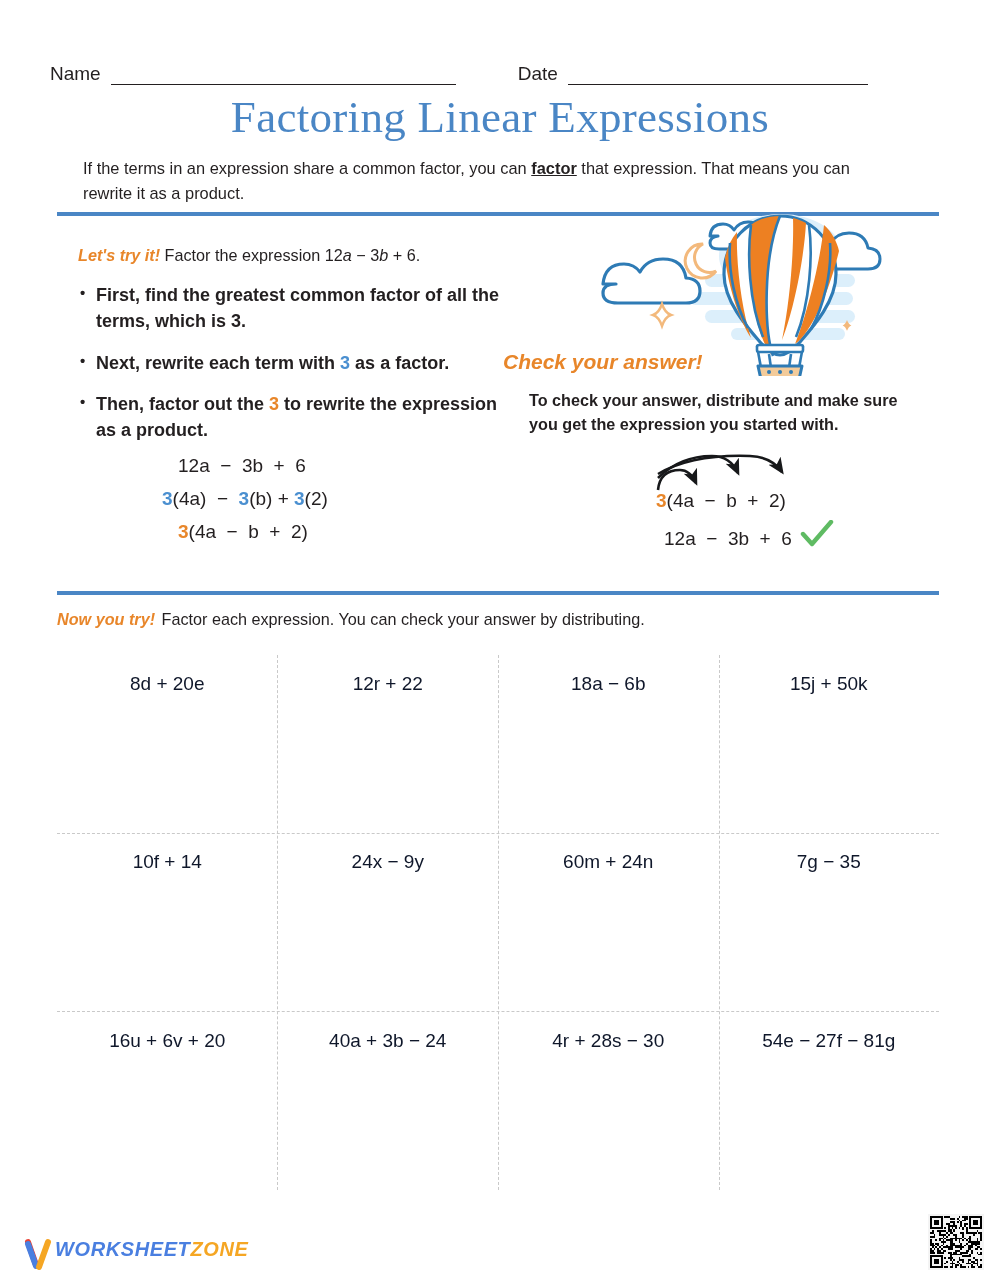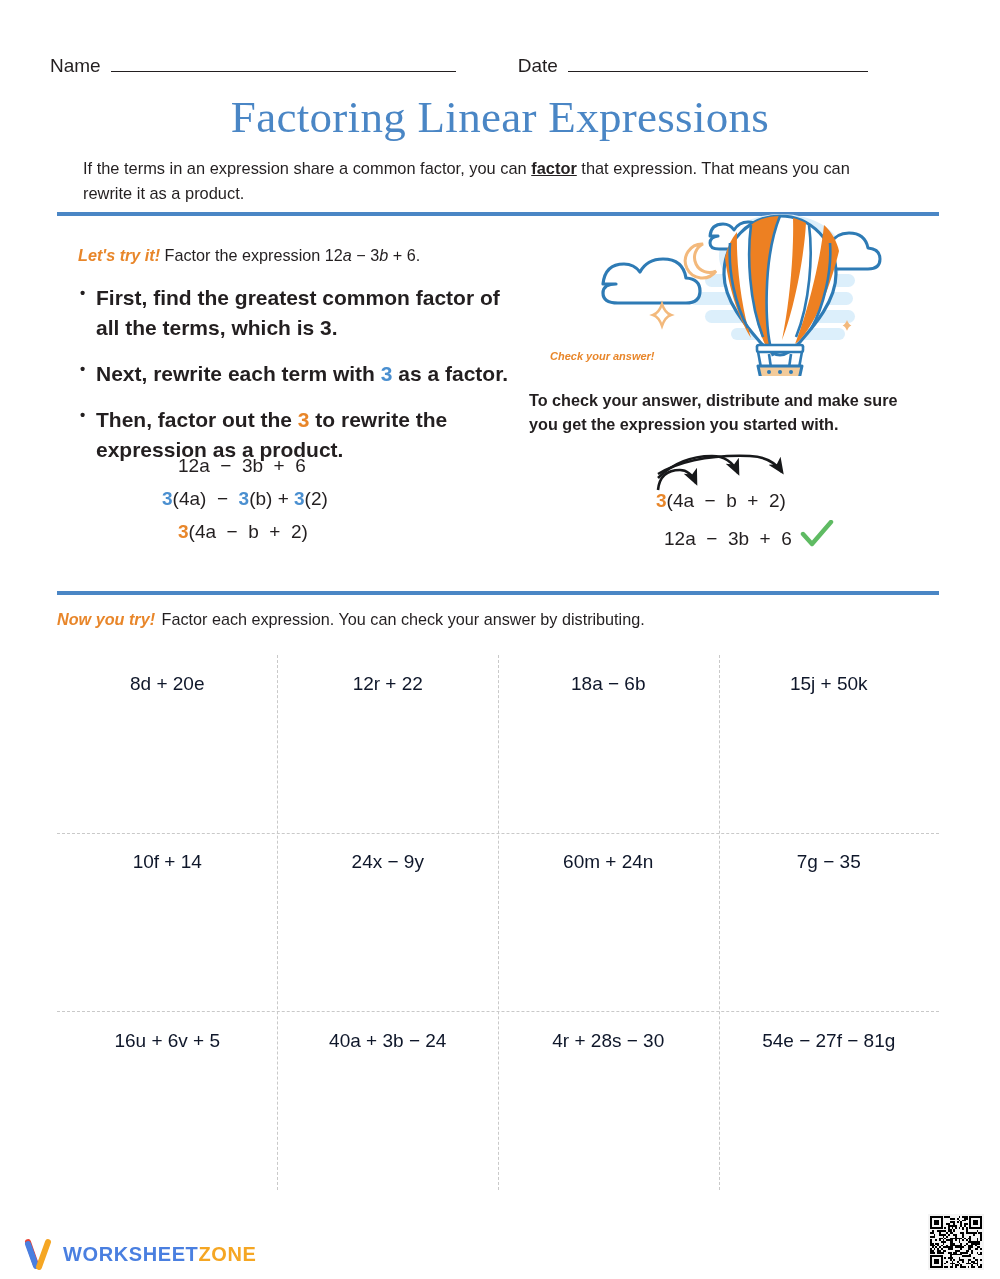--- a/index.html
+++ b/index.html
@@ -22,21 +22,21 @@
   }
 
   
   .namedate {
     position: absolute;
     left: 50px;
     top: 55px;
     width: 900px;
     height: 30px;
     display: flex;
-    align-items: flex-start;
+    align-items: flex-end;
   }
   .nd-label {
     font-size: 19px;
     font-weight: 400;
     color: #231f20;
     white-space: nowrap;
   }
   .nd-rule {
     border-bottom: 1.6px solid #231f20;
     height: 16px;
@@ -102,21 +102,21 @@
   }
   .bullets {
     margin: 16px 0 0 0;
     padding: 0;
     list-style: none;
   }
   .bullets li {
     position: relative;
     padding-left: 18px;
     margin-bottom: 16px;
-    font-size: 21px;
+    font-size: 18px;
     line-height: 1.42;
     font-weight: 600;
     color: #231f20;
   }
   .bullets li::before {
     content: "•";
     position: absolute;
     left: 2px;
     top: -1px;
     font-size: 15px;
@@ -137,23 +137,23 @@
   }
   .eq-row { margin-bottom: 14px; white-space: pre; }
   .eq-row.r1 { padding-left: 28px; }
   .eq-row.r2 { padding-left: 12px; margin-top: 8px; }
   .eq-row.r3 { padding-left: 28px; }
   .var { font-style: italic; }
 
   
   .check-head {
     position: absolute;
-    left: 550px;
+    left: 503px;
     top: 350px;
-    font-size: 11px;
+    font-size: 21px;
     font-style: italic;
     font-weight: 700;
     color: #e8862a;
   }
   .check-body {
     position: absolute;
     left: 529px;
     top: 388px;
     width: 390px;
     font-size: 16.2px;
@@ -245,22 +245,22 @@
     color: #0f172a;
     white-space: pre;
   }
 
   
   .logo {
     position: absolute;
     left: 24px;
     top: 1238px;
     display: flex;
-    align-items: center;
-    gap: 9px;
+    gap: 1px;
+    font-style: italic;
   }
   .logo-text {
     font-size: 20px;
     font-weight: 700;
     letter-spacing: 0.6px;
   }
   .logo-worksheet { color: #4a7fe0; }
   .logo-zone { color: #f5a623; }
   .scan-text {
     position: absolute;
@@ -427,21 +427,21 @@
     </div>
     <div class="cells" id="practice-cells">
         <div class="cell">8d + 20e</div>
         <div class="cell">12r + 22</div>
         <div class="cell">18a − 6b</div>
         <div class="cell">15j + 50k</div>
         <div class="cell">10f + 14</div>
         <div class="cell">24x − 9y</div>
         <div class="cell">60m + 24n</div>
         <div class="cell">7g − 35</div>
-        <div class="cell">16u + 6v + 5</div>
+        <div class="cell">16u + 6v + 20</div>
         <div class="cell">40a + 3b − 24</div>
         <div class="cell">4r + 28s − 30</div>
         <div class="cell">54e − 27f − 81g</div>
       </div>
   </div>
 
   <div class="logo">
     <svg width="30" height="32" viewBox="0 0 30 32">
       <path d="M4 4 L12 27" stroke="#e94235" stroke-width="6" stroke-linecap="round" fill="none"></path>
       <path d="M4 6 L12 28" stroke="#4a7fe0" stroke-width="6" stroke-linecap="round" fill="none"></path>

